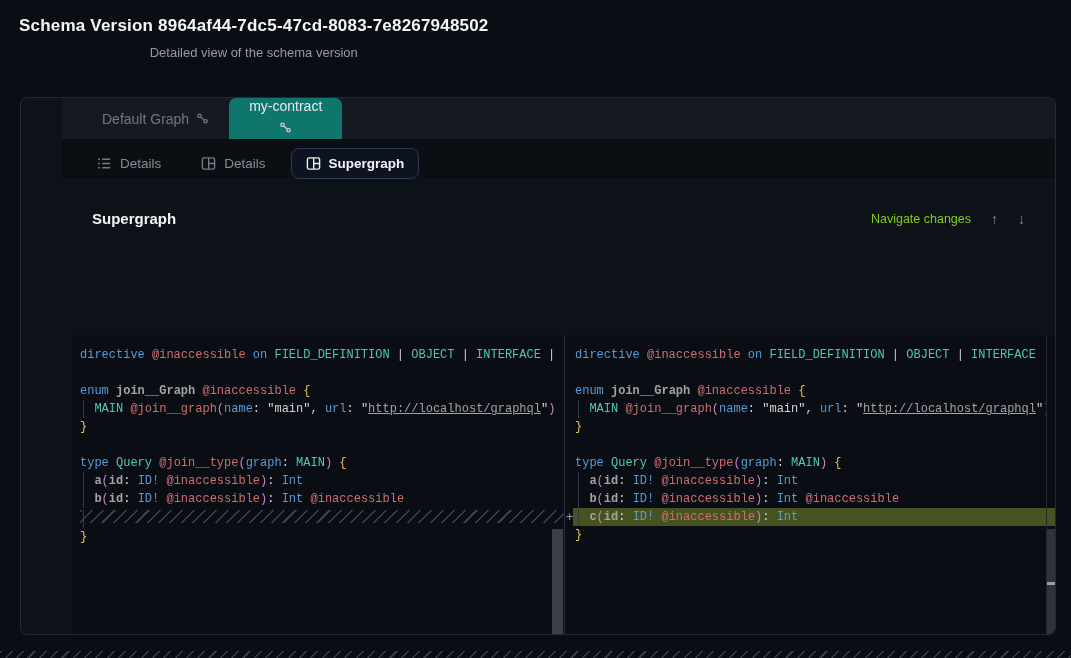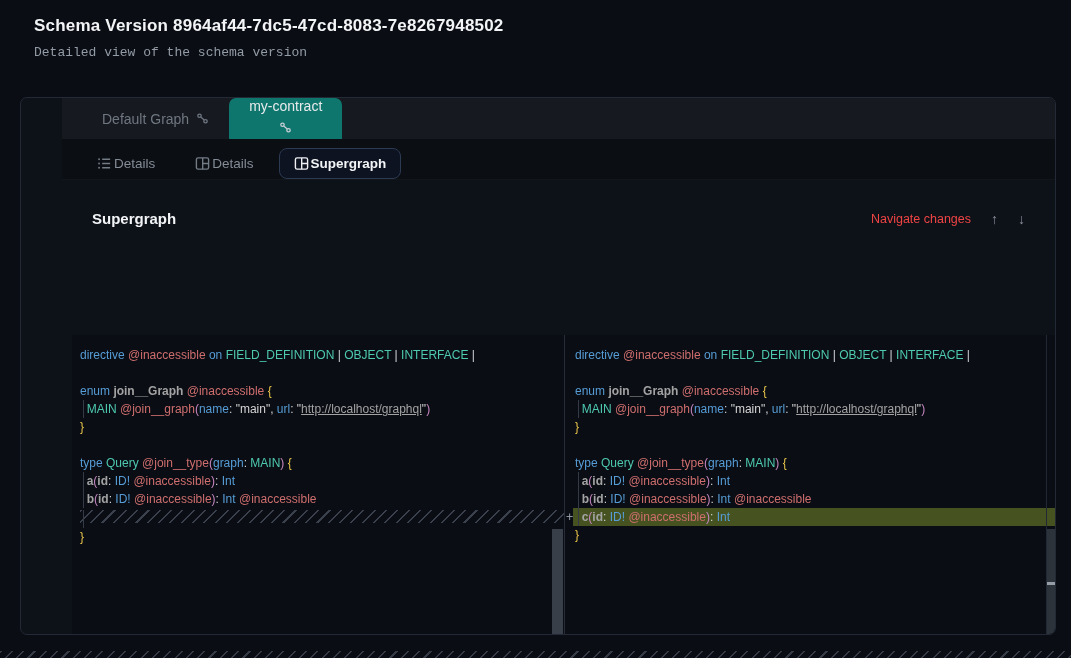--- a/index.html
+++ b/index.html
@@ -3,55 +3,55 @@
 <meta charset="utf-8">
 <style>
   html,body{margin:0;padding:0;}
   body{
     width:1071px;height:658px;position:relative;overflow:hidden;
     background:#0a0d13;
     font-family:"Liberation Sans","DejaVu Sans",sans-serif;
     -webkit-font-smoothing:antialiased;
   }
   
-  .page-header{position:absolute;left:34px;top:16px;}
+  .page-header{position:absolute;left:19px;top:16px;text-align:center;}
   .page-title{font-size:17px;font-weight:700;color:#f2f4f6;letter-spacing:.2px;}
-  .page-subtitle{margin-top:9px;font-size:13px;color:#939ca6;font-family:Liberation Mono, monospace;}
+  .page-subtitle{margin-top:9px;font-size:13px;color:#939ca6;}
   
   .card{
     position:absolute;left:20px;top:97px;width:1036px;height:538px;
     background:#0d1118;border:1px solid #232a36;border-radius:7px;
     overflow:hidden;box-sizing:border-box;padding-left:41px;
   }
   
   .tab-strip{height:41px;background:#16191f;display:flex;align-items:stretch;padding-left:20px;}
   .tab{display:flex;align-items:center;gap:7px;padding:0 20px;font-size:14px;color:#6f7781;cursor:pointer;}
   .tab .t-icon{display:flex;color:#6f7781;}
   .tab.active{background:#0f766e;color:#e8eaec;border-radius:7px 7px 0 0;flex-direction:column;}
   .tab.active .t-icon{color:#c9ced4;}
   
   .subtab-row{height:40px;background:#0b0e13;display:flex;align-items:center;padding-left:20px;gap:10px;border-bottom:1px solid rgba(255,255,255,0.03);}
-  .subtab{display:flex;align-items:center;gap:2px;padding:7px 14px;font-size:13.5px;color:#848c96;border:1px solid transparent;border-radius:8px;cursor:pointer;margin-top:8px;}
+  .subtab{display:flex;align-items:center;gap:8px;padding:7px 14px;font-size:13.5px;color:#848c96;border:1px solid transparent;border-radius:8px;cursor:pointer;margin-top:8px;}
   .subtab .t-icon{display:flex;color:#737b85;}
   .subtab.active{color:#f3f5f7;font-weight:600;border-color:#2c3a52;background:#0d1320;}
   .subtab.active .t-icon{color:#eef0f3;}
   
   .content{position:relative;height:457px;background:#0d1118;}
   .section-header{position:absolute;left:30px;right:30px;top:30px;display:flex;align-items:center;}
   .section-title{font-size:15px;font-weight:700;color:#f2f4f6;}
   .nav-changes{margin-left:auto;display:flex;align-items:center;gap:20px;}
-  .nav-label{font-size:12.5px;color:#ef4444;}
+  .nav-label{font-size:12.5px;color:#84cc16;}
   .nav-arrow{font-size:14px;color:#8a919c;cursor:pointer;line-height:1;}
   
   .editor{position:absolute;left:10px;top:155px;width:1017px;height:378px;background:#0a0d13;}
   .pane{position:absolute;top:0;bottom:0;overflow:hidden;z-index:2;}
   .pane-left{left:0;width:492px;padding:11px 0 0 8px;box-sizing:border-box;}
   .pane-right{left:493px;width:481px;padding:11px 0 0 10px;box-sizing:border-box;}
   .code-line{position:relative;height:18px;line-height:18px;white-space:pre;
-    font-family:Liberation Sans, sans-serif;font-size:12px;}
+    font-family:Liberation Mono, monospace;font-size:12px;}
   .indent-guide{position:absolute;left:3px;top:0;bottom:0;width:1px;background:#343b47;}
   .hatch-fill{height:13px;margin-top:2px;width:calc(100% - 0px);
     background:repeating-linear-gradient(135deg,#3a414d 0px,#3a414d 1.5px,transparent 1.5px,transparent 8px);}
   .tk-kw{color:#569cd6}.tk-dir{color:#ce6e6e}.tk-typ{color:#4ec9b0}
   .tk-pln{color:#cfd2d6}.tk-nam{color:#a3a3a3;font-weight:bold}
   .tk-par{color:#c586c0}.tk-brc{color:#e9c54b}.tk-str{color:#d4d4d4}
   .tk-lnk{color:#a3a3a3;text-decoration:underline;}
   .divider{position:absolute;left:492px;top:0;bottom:0;width:1px;background:#272d38;z-index:3;}
   .right-edge{position:absolute;left:974px;top:0;bottom:0;width:1px;background:#222834;z-index:3;}
   .added-bg{position:absolute;left:501px;top:173px;width:487px;height:18px;background:#465321;z-index:1;}

